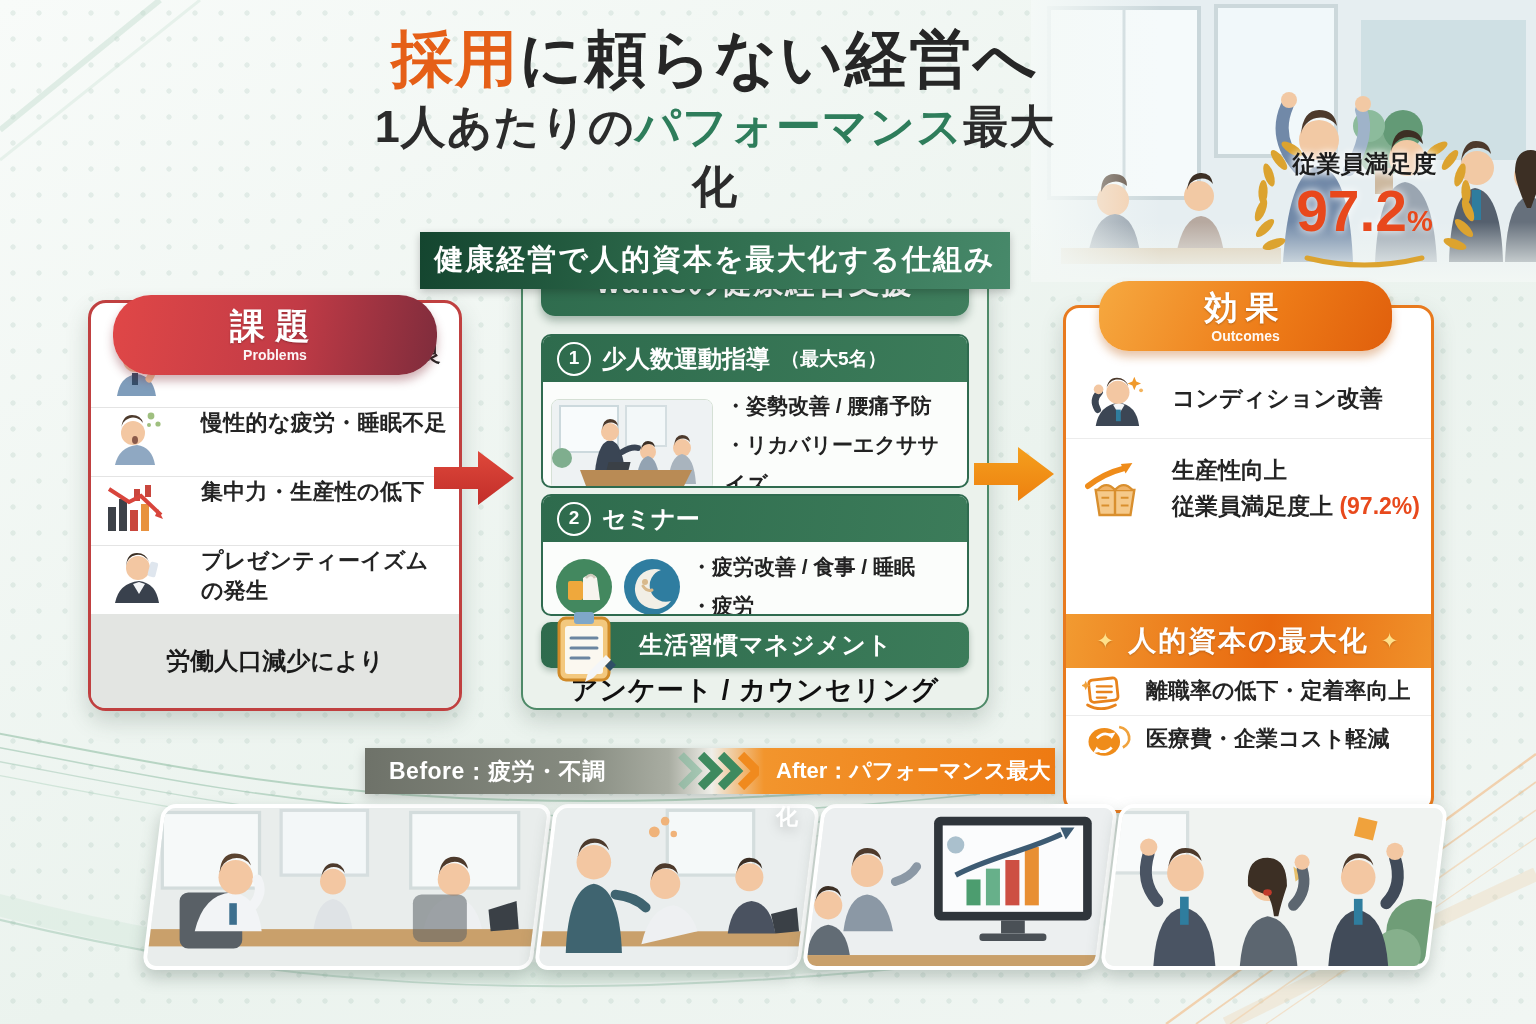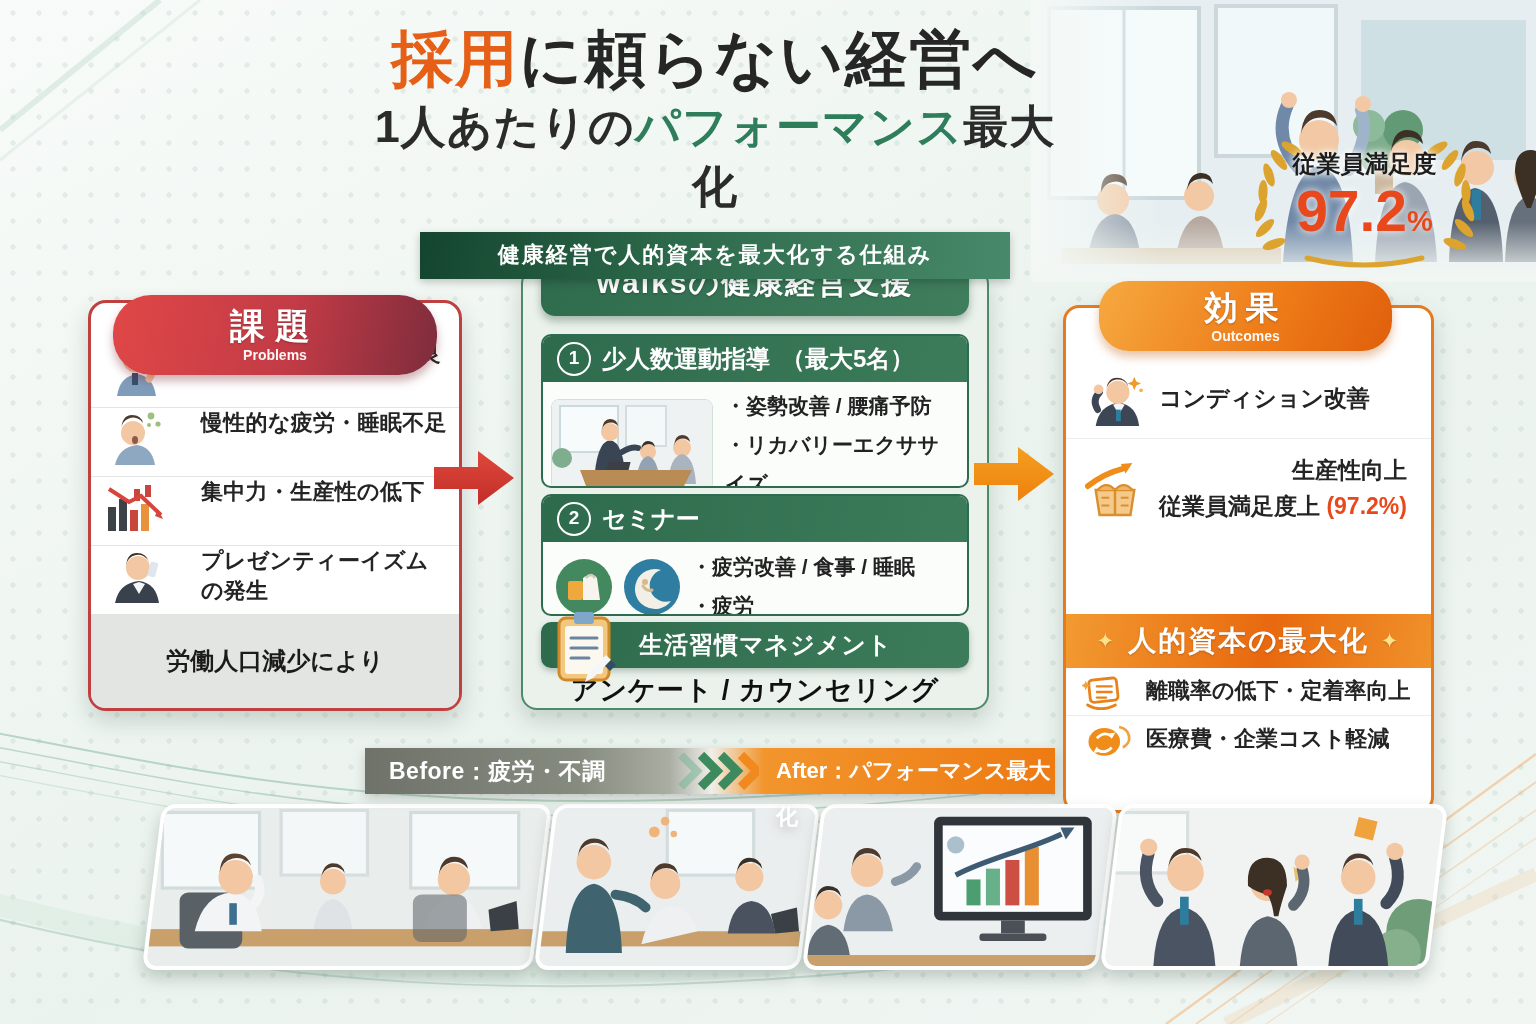--- a/index.html
+++ b/index.html
@@ -9,21 +9,21 @@
   .bg-dots{position:absolute;inset:0;background-image:radial-gradient(rgba(150,184,170,.20) 2.3px,transparent 3px);background-size:26px 26px;pointer-events:none;}
   .deco{position:absolute;pointer-events:none;}
 
   
   .title-block{position:absolute;left:360px;top:26px;width:710px;text-align:center;z-index:5;}
   .t1{font-size:62px;font-weight:900;color:#262626;line-height:1.05;letter-spacing:2px;}
   .t1-accent{color:#E55F17;}
   .t2{font-size:45px;font-weight:900;color:#2b2b2b;margin-top:6px;letter-spacing:1px;}
   .t2-accent{color:#2E7D5B;margin-top:34px;}
   .gbanner{margin:15px auto 0;width:562px;background:linear-gradient(100deg,#14452F,#2E6B4C 45%,#47896A);
-    color:#fff;font-size:22px;font-weight:700;padding:8px 14px 9px;letter-spacing:2px;box-shadow:0 3px 8px rgba(0,0,0,.22);}
+    color:#fff;font-size:29px;font-weight:700;padding:8px 14px 9px;letter-spacing:2px;box-shadow:0 3px 8px rgba(0,0,0,.22);}
 
   
   .office{position:absolute;right:0;top:0;width:505px;height:282px;}
   .badge{position:absolute;left:1252px;top:138px;width:225px;height:132px;text-align:center;z-index:6;}
   .badge .laurel{position:absolute;inset:0;}
   .badge-label{position:relative;font-size:24px;font-weight:800;color:#1d1d1d;margin-top:10px;text-shadow:0 0 6px #fff,0 0 10px #fff;}
   .badge-value{position:relative;font-size:57px;font-weight:900;color:#E8481C;line-height:1;margin-top:3px;text-shadow:0 0 8px #fff;}
   .badge-unit{font-size:29px;font-weight:900;}
 
   
@@ -46,42 +46,42 @@
     display:flex;flex-direction:column;justify-content:center;text-align:center;font-size:24px;font-weight:700;color:#1b1b1b;line-height:1.4;}
 
   
   .support{left:521px;top:268px;width:464px;height:438px;background:#EBF2EC;border:2px solid #4E8A68;border-radius:16px;}
   .tab-green{left:18px;right:18px;top:-18px;height:64px;border-radius:14px;
     background:linear-gradient(120deg,#2E6B4D,#3F7E5D);box-shadow:0 5px 9px rgba(30,70,50,.35);}
   .tab-green .tab-t{font-size:30px;line-height:62px;letter-spacing:2px;}
   .sec{position:absolute;left:18px;right:18px;background:#FBFDFB;border:2px solid #2F6B4F;border-radius:10px;overflow:hidden;}
   .sec-h{height:46px;background:linear-gradient(100deg,#2E6B4D,#3C7C5A);display:flex;align-items:center;gap:11px;padding:0 14px;color:#fff;font-size:24px;font-weight:800;}
   .num{width:30px;height:30px;border:2.5px solid #fff;border-radius:50%;text-align:center;line-height:27px;font-size:19px;font-weight:800;flex:0 0 30px;}
-  .note{font-size:24px;font-weight:700;}
+  .note{font-size:19px;font-weight:700;}
   .s1{top:64px;height:150px;}
   .s1-body{display:flex;align-items:center;gap:12px;padding:5px 8px;}
   .s1-ill{width:160px;height:90px;border-radius:8px;overflow:hidden;flex:0 0 160px;border:1px solid #d5e0d5;}
   .bullets{font-size:21px;font-weight:800;color:#222;line-height:1.85;}
   .s2{top:224px;height:118px;}
   .s2-body{display:flex;align-items:center;gap:10px;padding:6px 12px;}
   .circ-ic{width:58px;height:58px;flex:0 0 58px;}
   .s3bar{position:absolute;top:352px;left:18px;right:18px;height:46px;background:linear-gradient(100deg,#2E6B4D,#3C7C5A);
     border-radius:10px;display:flex;align-items:center;color:#fff;font-size:24px;font-weight:800;padding-left:98px;letter-spacing:1px;box-shadow:0 3px 6px rgba(30,70,50,.3);}
   .clip-ic{position:absolute;left:30px;top:340px;width:64px;height:76px;z-index:3;}
   .s3foot{position:absolute;top:402px;left:0;right:0;text-align:center;font-size:27px;font-weight:900;color:#101010;letter-spacing:1px;}
 
   
   .outcomes{left:1063px;top:305px;width:365px;height:502px;background:#fff;border:3px solid #E87A1E;overflow:hidden;border-radius:16px;}
   .tab-orange{left:1099px;top:281px;width:293px;height:70px;border-radius:30px;position:absolute;z-index:6;text-align:center;color:#fff;
     background:linear-gradient(115deg,#F6A940,#ED7A17 60%,#E05F0C);box-shadow:0 6px 10px rgba(190,90,10,.35);}
   .tab-orange .tab-t{font-size:33px;letter-spacing:8px;margin-top:5px;font-weight:900;text-shadow:0 1px 2px rgba(0,0,0,.25);}
   .o-rows{position:absolute;top:52px;left:0;right:0;}
-  .o-row{display:flex;align-items:center;gap:13px;padding:0 10px 0 18px;}
+  .o-row{display:flex;align-items:center;gap:26px;padding:0 10px 0 18px;}
   .o-row + .o-row{border-top:1px solid #ececec;}
-  .r1{height:78px;} .r2{height:74px;} .r3{height:100px;text-align:right;}
+  .r1{height:78px;} .r2{height:74px;} .r3{height:100px;}
   .o-ic{width:62px;height:56px;flex:0 0 62px;}
   .o-tx{font-size:23px;font-weight:800;color:#242424;line-height:1.55;}
   .hl{color:#E8491C;font-weight:900;}
   .o-banner{position:absolute;top:306px;left:-3px;right:-3px;height:54px;
     background:linear-gradient(100deg,#F29B31,#E8690F 55%,#F0922B);
     display:flex;align-items:center;justify-content:center;gap:12px;color:#fff;font-size:28px;font-weight:900;letter-spacing:2px;text-shadow:0 1px 2px rgba(0,0,0,.2);}
   .sparkle{color:#FFE08A;font-size:21px;}
   .o-subs{position:absolute;top:360px;left:0;right:0;}
   .o-sub{display:flex;align-items:center;gap:12px;padding:0 8px 0 16px;height:47px;}
   .o-sub + .o-sub{border-top:1px solid #ececec;}

